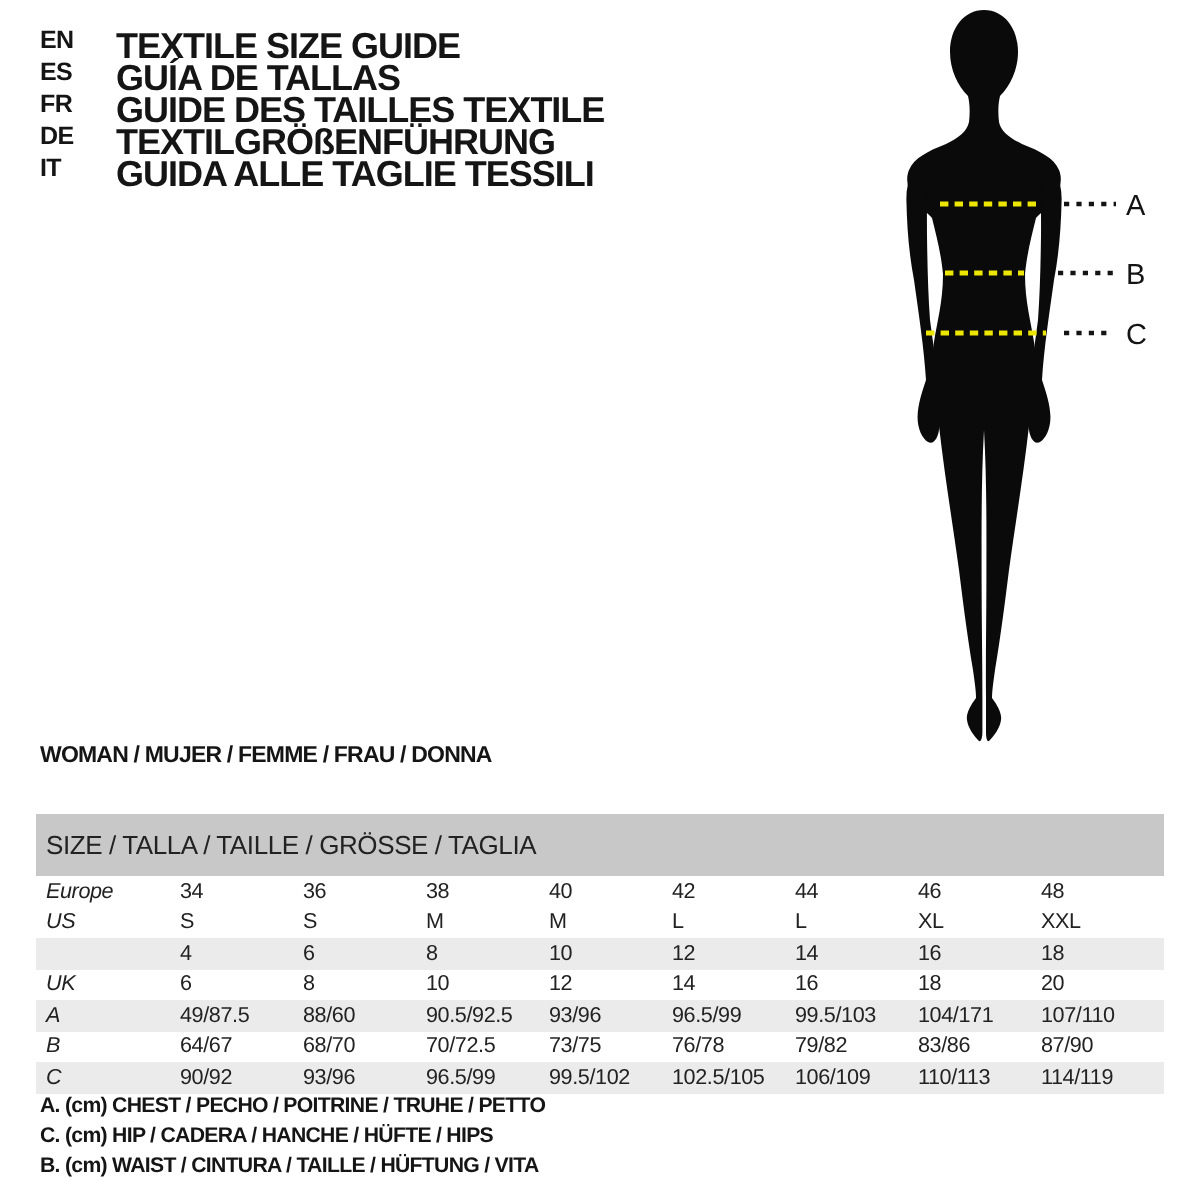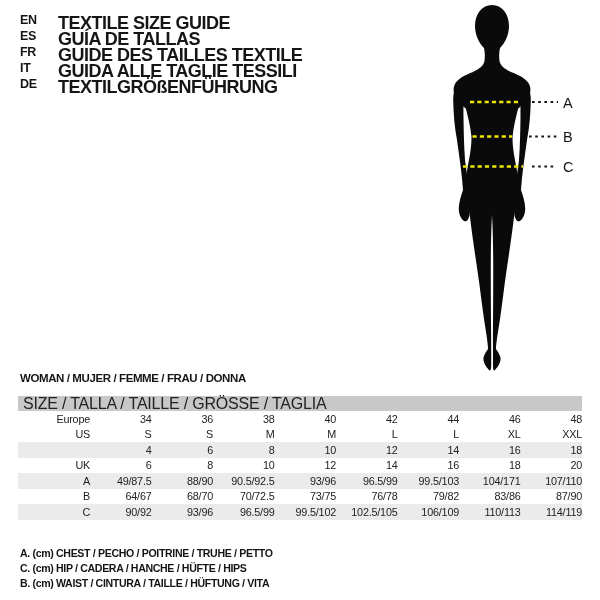--- a/index.html
+++ b/index.html
@@ -20,29 +20,29 @@
   .figure-wrap{position:absolute;left:430px;top:0;width:170px;height:380px;}
   .meas-label{font-size:14.5px;fill:#141414;font-family:"Liberation Sans",sans-serif;}
   
   .gender-heading{
     position:absolute;left:20px;top:372px;font-size:11.5px;font-weight:bold;
     letter-spacing:-0.4px;white-space:nowrap;
   }
   
   .size-table{position:absolute;left:18px;top:396px;width:564px;}
   .thead{
-    height:15px;display:flex;align-items:center;padding-left:5px;
-    font-size:16px;letter-spacing:-0.2px;color:#222;box-sizing:border-box;
+    height:31px;display:flex;align-items:center;padding-left:5px;
+    font-size:13px;letter-spacing:-0.2px;color:#222;box-sizing:border-box;margin-top:11px;
   }
   .trow{
     display:grid;grid-template-columns:72px repeat(8,1fr);
     height:15.5px;align-items:center;font-size:10.8px;color:#222;
   }
-  .trow .tlabel{padding-left:5px;text-align:right;letter-spacing:-0.2px;}
-  .trow .tcell{text-align:right;letter-spacing:-0.2px;}
+  .trow .tlabel{padding-left:5px;text-align:left;letter-spacing:-0.2px;font-style:italic;}
+  .trow .tcell{text-align:left;letter-spacing:-0.2px;}
   
   .legend-block{position:absolute;left:20px;top:545px;text-align:right;}
   .legend-line{
     height:15px;font-size:10.6px;font-weight:bold;letter-spacing:-0.35px;
     white-space:nowrap;display:flex;align-items:center;
   }
 </style>
 </head>
 <body>
 
@@ -53,26 +53,26 @@
     </div>
     <div class="lang-row">
       <span class="lang-code">ES</span>
       <span class="lang-title">GUÍA DE TALLAS</span>
     </div>
     <div class="lang-row">
       <span class="lang-code">FR</span>
       <span class="lang-title">GUIDE DES TAILLES TEXTILE</span>
     </div>
     <div class="lang-row">
+      <span class="lang-code">DE</span>
+      <span class="lang-title">TEXTILGRÖßENFÜHRUNG</span>
+    </div>
+    <div class="lang-row">
       <span class="lang-code">IT</span>
       <span class="lang-title">GUIDA ALLE TAGLIE TESSILI</span>
-    </div>
-    <div class="lang-row">
-      <span class="lang-code">DE</span>
-      <span class="lang-title">TEXTILGRÖßENFÜHRUNG</span>
     </div>
   </div>
 
 <div class="figure-wrap">
   <svg width="170" height="380" viewBox="0 0 170 380">
 
     <path class="sil" fill-rule="nonzero" d="M62 5 C72 5 79 14 79 26 C79 35 75 43 70 48 C69 52 69 57 69.5 61 C70.5 66 75 69 81 72
          C90 75.5 97 79 99.5 85 C101.5 90 100 95 97 100 C93 105 90 106.5 88 109
          C85.5 119 83.5 127 82.5 137 C82.5 151 85.5 161 87 171 C88.5 181 86 197 84.5 213
          C81.5 239 77.5 263 74.5 285 C72.5 301 70.5 317 67.5 335 C66.5 342 66 346 66 349
@@ -154,21 +154,21 @@
         <div class="tcell">10</div>
         <div class="tcell">12</div>
         <div class="tcell">14</div>
         <div class="tcell">16</div>
         <div class="tcell">18</div>
         <div class="tcell">20</div>
       </div>
       <div class="trow" style="background: rgb(235, 235, 235);">
         <div class="tlabel">A</div>
         <div class="tcell">49/87.5</div>
-        <div class="tcell">88/90</div>
+        <div class="tcell">88/60</div>
         <div class="tcell">90.5/92.5</div>
         <div class="tcell">93/96</div>
         <div class="tcell">96.5/99</div>
         <div class="tcell">99.5/103</div>
         <div class="tcell">104/171</div>
         <div class="tcell">107/110</div>
       </div>
       <div class="trow">
         <div class="tlabel">B</div>
         <div class="tcell">64/67</div>

